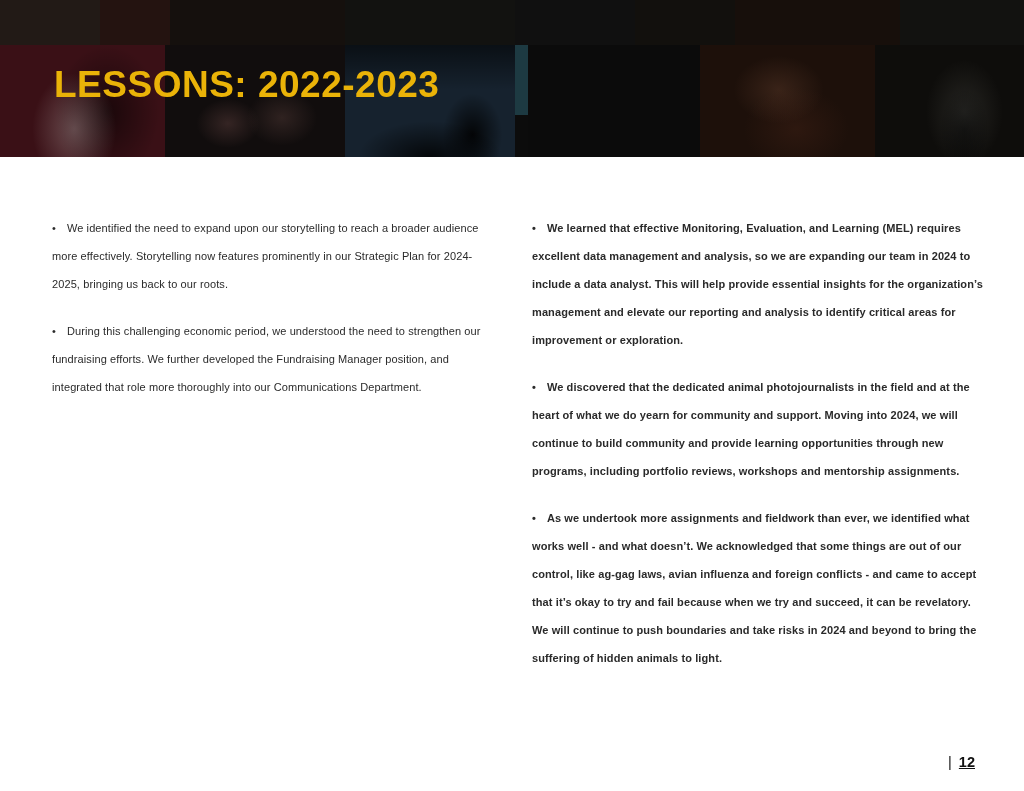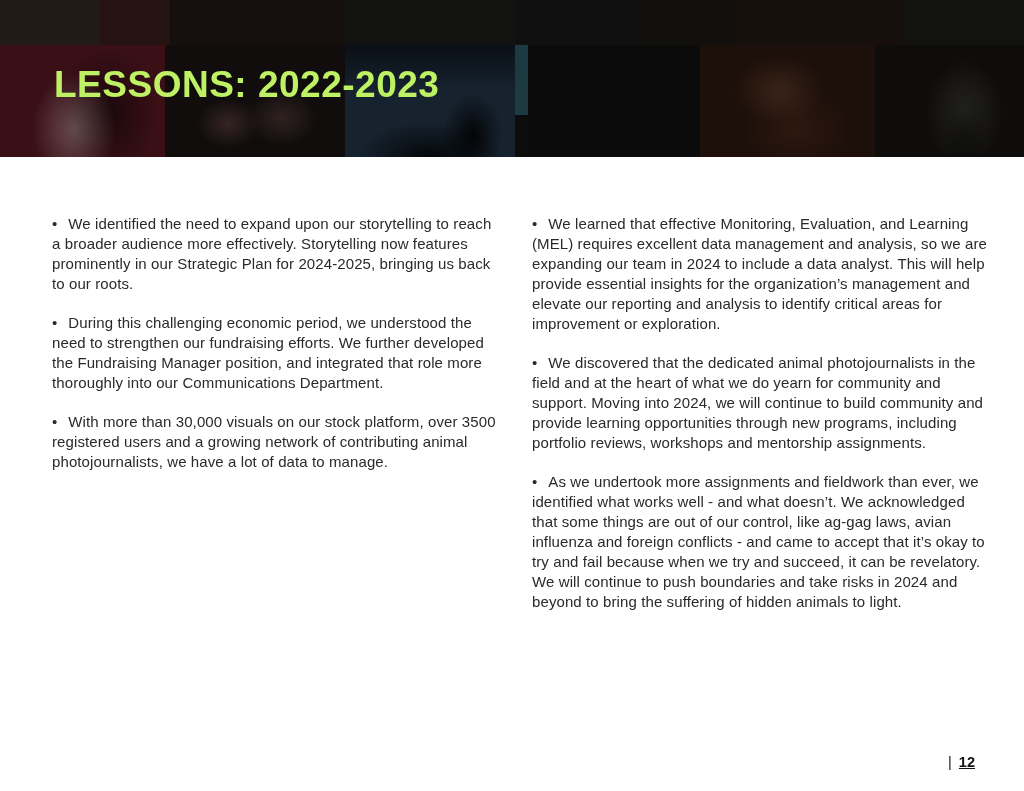--- a/index.html
+++ b/index.html
@@ -64,25 +64,25 @@
   }
 
   
   .content {
     display: flex;
     padding: 57px 0 0 52px;
     gap: 32px;
   }
   .col { display: block; }
   .col-left  { width: 448px; }
-  .col-right { width: 455px; }
+  .col-right { width: 455px; font-weight: bold; }
   .bullet-item {
     margin: 0 0 19px 0;
-    font-size: 15px;
-    line-height: 20px;
+    font-size: 11px;
+    line-height: 28px;
     letter-spacing: 0.1px;
   }
   .dot { padding-right: 11px; }
 
   
   .pagenum {
     position: absolute;
     right: 49px; bottom: 21px;
     font-size: 14.5px;
     color: #111111;
@@ -104,29 +104,28 @@
     <div class="tile t06"></div>
     <div class="tile t07"></div>
     <div class="tile t08"></div>
     <div class="tile t09" style="background-color: rgb(58, 16, 22);"></div>
     <div class="tile t10"></div>
     <div class="tile t11" style="background-color: rgb(22, 34, 46);"></div>
     <div class="tile t12"></div>
     <div class="tile t13"></div>
     <div class="tile t14"></div>
     <div class="tile t15"></div>
-    <h1 style="color: #bef264;">LESSONS: 2022-2023</h1>
+    <h1 style="color: #eab308;">LESSONS: 2022-2023</h1>
   </header>
 
   <main class="content" style="color: rgb(42, 42, 42);">
 
     <section class="col col-left">
       <p class="bullet-item"><span class="dot">•</span><span>We identified the need to expand upon our storytelling to reach a broader audience more effectively. Storytelling now features prominently in our Strategic Plan for 2024-2025, bringing us back to our roots.</span></p>
       <p class="bullet-item"><span class="dot">•</span><span>During this challenging economic period, we understood the need to strengthen our fundraising efforts. We further developed the Fundraising Manager position, and integrated that role more thoroughly into our Communications Department.</span></p>
-      <p class="bullet-item"><span class="dot">•</span><span>With more than 30,000 visuals on our stock platform, over 3500 registered users and a growing network of contributing animal photojournalists, we have a lot of data to manage.</span></p>
     </section>
 
     <section class="col col-right">
       <p class="bullet-item"><span class="dot">•</span><span>We learned that effective Monitoring, Evaluation, and Learning (MEL) requires excellent data management and analysis, so we are expanding our team in 2024 to include a data analyst. This will help provide essential insights for the organization’s management and elevate our reporting and analysis to identify critical areas for improvement or exploration.</span></p>
       <p class="bullet-item"><span class="dot">•</span><span>We discovered that the dedicated animal photojournalists in the field and at the heart of what we do yearn for community and support. Moving into 2024, we will continue to build community and provide learning opportunities through new programs, including portfolio reviews, workshops and mentorship assignments.</span></p>
       <p class="bullet-item"><span class="dot">•</span><span>As we undertook more assignments and fieldwork than ever, we identified what works well - and what doesn’t. We acknowledged that some things are out of our control, like ag-gag laws, avian influenza and foreign conflicts - and came to accept that it’s okay to try and fail because when we try and succeed, it can be revelatory. We will continue to push boundaries and take risks in 2024 and beyond to bring the suffering of hidden animals to light.</span></p>
     </section>
 
   </main>
 

